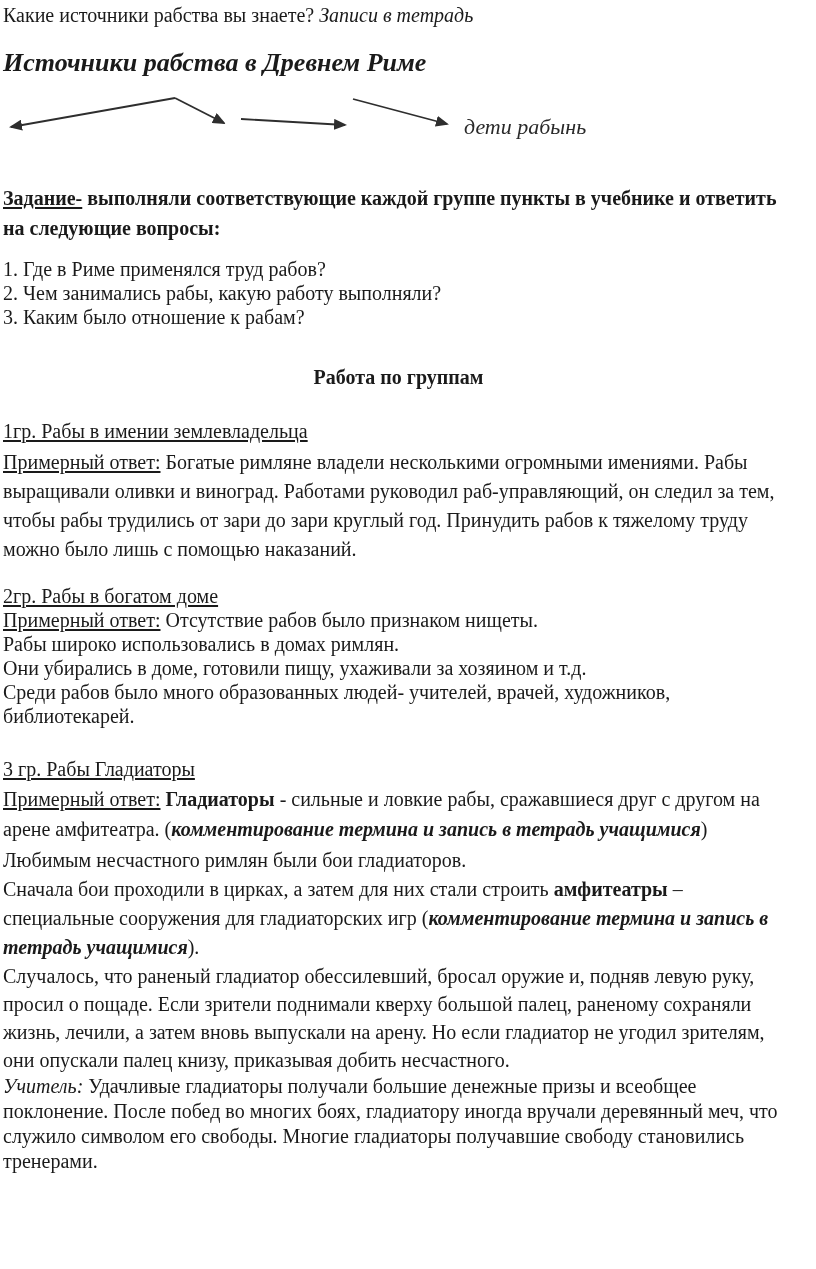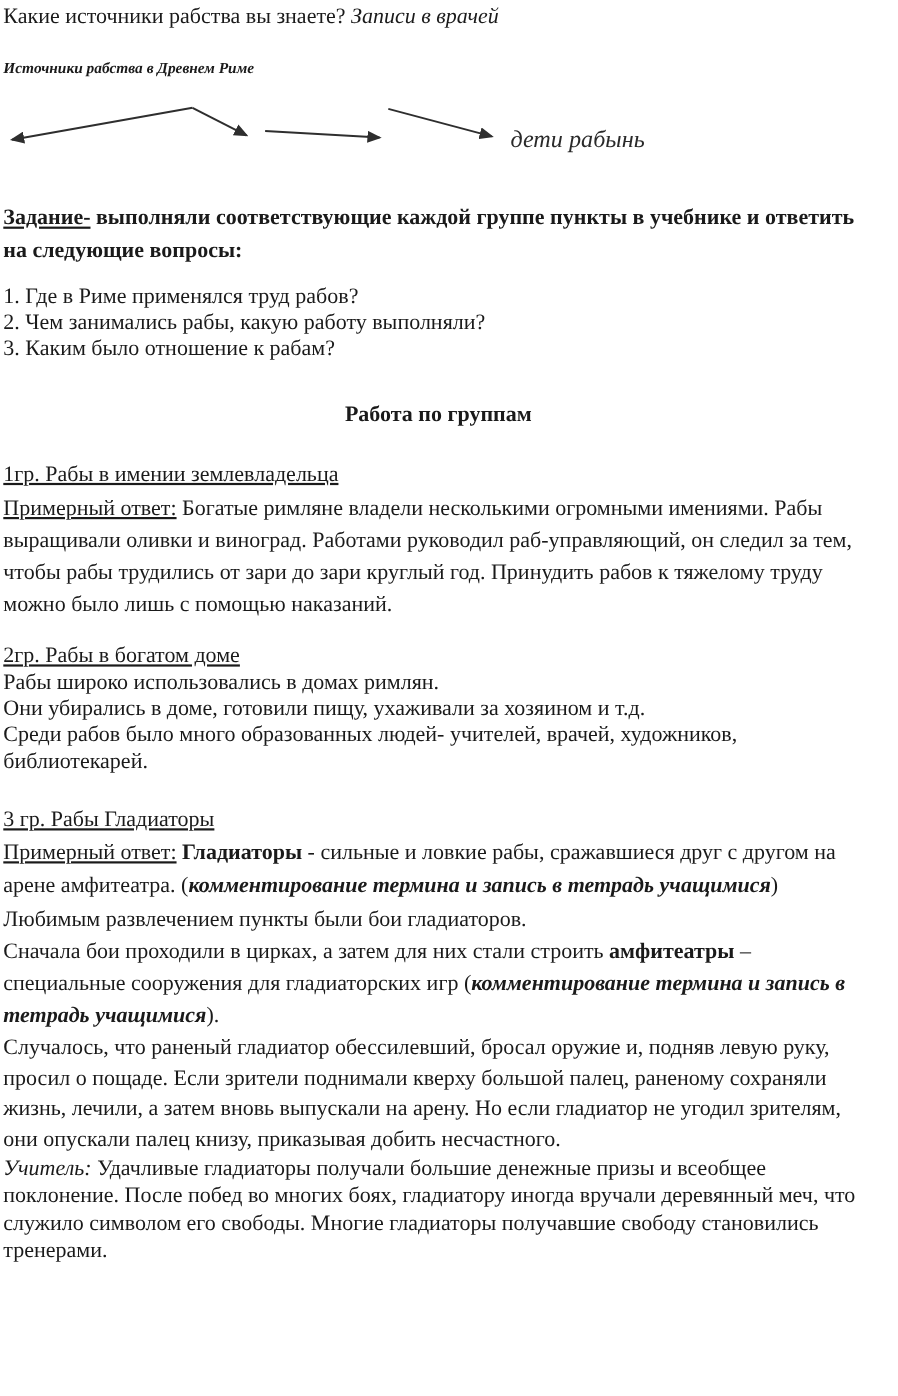--- a/index.html
+++ b/index.html
@@ -24,21 +24,21 @@
   .lh25 { line-height: 25px; }
   .lh28 { line-height: 28px; }
   .lh29 { line-height: 29px; }
   .lh30 { line-height: 30px; }
   .b  { font-weight: bold; }
   .i  { font-style: italic; }
   .bi { font-weight: bold; font-style: italic; }
   .u  { text-decoration: underline; text-underline-offset: 2px; }
 
   .intro       { margin-top: 3px; }
-  .doc-title   { margin-top: 23px; line-height: 26px; font-size: 14px; }
+  .doc-title   { margin-top: 23px; line-height: 26px; font-size: 26px; }
   .diagram     { display: block; margin-top: 12px; }
   .diagram line { stroke: #2e2e2e; stroke-width: 1.8; }
   .diagram-label {
     font-family: "Liberation Serif", "DejaVu Serif", serif;
     font-style: italic;
     font-size: 22px;
     fill: #2a2a2a;
   }
   .task        { margin-top: 33px; }
   .questions   { margin-top: 14px; }
@@ -53,21 +53,21 @@
   .g3-fun      { margin-top: 2px; }
   .g3-p2       { margin-top: 0; }
   .g3-p3       { margin-top: 0; }
   .teacher     { margin-top: 0; }
 </style>
 </head>
 <body>
 
 <div class="page">
 
-  <p class="intro lh24"><span>Какие источники рабства вы знаете? </span><span class="i">Записи в врачей</span></p>
+  <p class="intro lh24"><span>Какие источники рабства вы знаете? </span><span class="i">Записи в тетрадь</span></p>
 
   <p class="doc-title bi">Источники рабства в Древнем Риме</p>
 
   <svg class="diagram" width="791" height="62" viewBox="0 0 791 62" xmlns="http://www.w3.org/2000/svg">
     <defs>
       <marker id="arrowhead" markerUnits="userSpaceOnUse" markerWidth="13" markerHeight="11" refX="11" refY="5.5" orient="auto">
         <path d="M0,0 L13,5.5 L0,11 z" fill="#2e2e2e"></path>
       </marker>
     </defs>
     <line x1="172" y1="10" x2="8" y2="39" marker-end="url(#arrowhead)"></line>
@@ -84,25 +84,26 @@
     <p class="lh24">2. Чем занимались рабы, какую работу выполняли?</p>
     <p class="lh24">3. Каким было отношение к рабам?</p>
   </div>
 
   <p class="group-work b lh24">Работа по группам</p>
 
   <p class="g1-heading u lh24">1гр. Рабы в имении землевладельца</p>
   <p class="g1-answer lh29"><span class="u">Примерный ответ:</span><span> Богатые римляне владели несколькими огромными имениями. Рабы выращивали оливки и виноград. Работами руководил раб-управляющий, он следил за тем, чтобы рабы трудились от зари до зари круглый год. Принудить рабов к тяжелому труду можно было лишь с помощью наказаний.</span></p>
 
   <p class="g2-heading u lh24">2гр. Рабы в богатом доме</p>
+  <p class="g2-line lh24"><span class="u">Примерный ответ:</span><span> Отсутствие рабов было признаком нищеты.</span></p>
   <p class="g2-line lh24">Рабы широко использовались в домах римлян.</p>
   <p class="g2-line lh24">Они убирались в доме, готовили пищу, ухаживали за хозяином и т.д.</p>
   <p class="g2-line lh24">Среди рабов было много образованных людей- учителей, врачей, художников, библиотекарей.</p>
 
   <p class="g3-heading u lh24">3 гр. Рабы Гладиаторы</p>
   <p class="g3-answer lh30"><span class="u">Примерный ответ:</span><span> </span><span class="b">Гладиаторы</span><span> - сильные и ловкие рабы, сражавшиеся друг с другом на арене амфитеатра. (</span><span class="bi">комментирование термина и запись в тетрадь учащимися</span><span>)</span></p>
-  <p class="g3-fun lh29">Любимым развлечением пункты были бои гладиаторов.</p>
+  <p class="g3-fun lh29">Любимым несчастного римлян были бои гладиаторов.</p>
   <p class="g3-p2 lh29"><span>Сначала бои проходили в цирках, а затем для них стали строить </span><span class="b">амфитеатры</span><span> – специальные сооружения для гладиаторских игр (</span><span class="bi">комментирование термина и запись в тетрадь учащимися</span><span>).</span></p>
   <p class="g3-p3 lh28">Случалось, что раненый гладиатор обессилевший, бросал оружие и, подняв левую руку, просил о пощаде. Если зрители поднимали кверху большой палец, раненому сохраняли жизнь, лечили, а затем вновь выпускали на арену. Но если гладиатор не угодил зрителям, они опускали палец книзу, приказывая добить несчастного.</p>
 
   <p class="teacher lh25"><span class="i">Учитель:</span><span> Удачливые гладиаторы получали большие денежные призы и всеобщее поклонение. После побед во многих боях, гладиатору иногда вручали деревянный меч, что служило символом его свободы. Многие гладиаторы получавшие свободу становились тренерами.</span></p>
 
 </div>
 
 </body></html>

